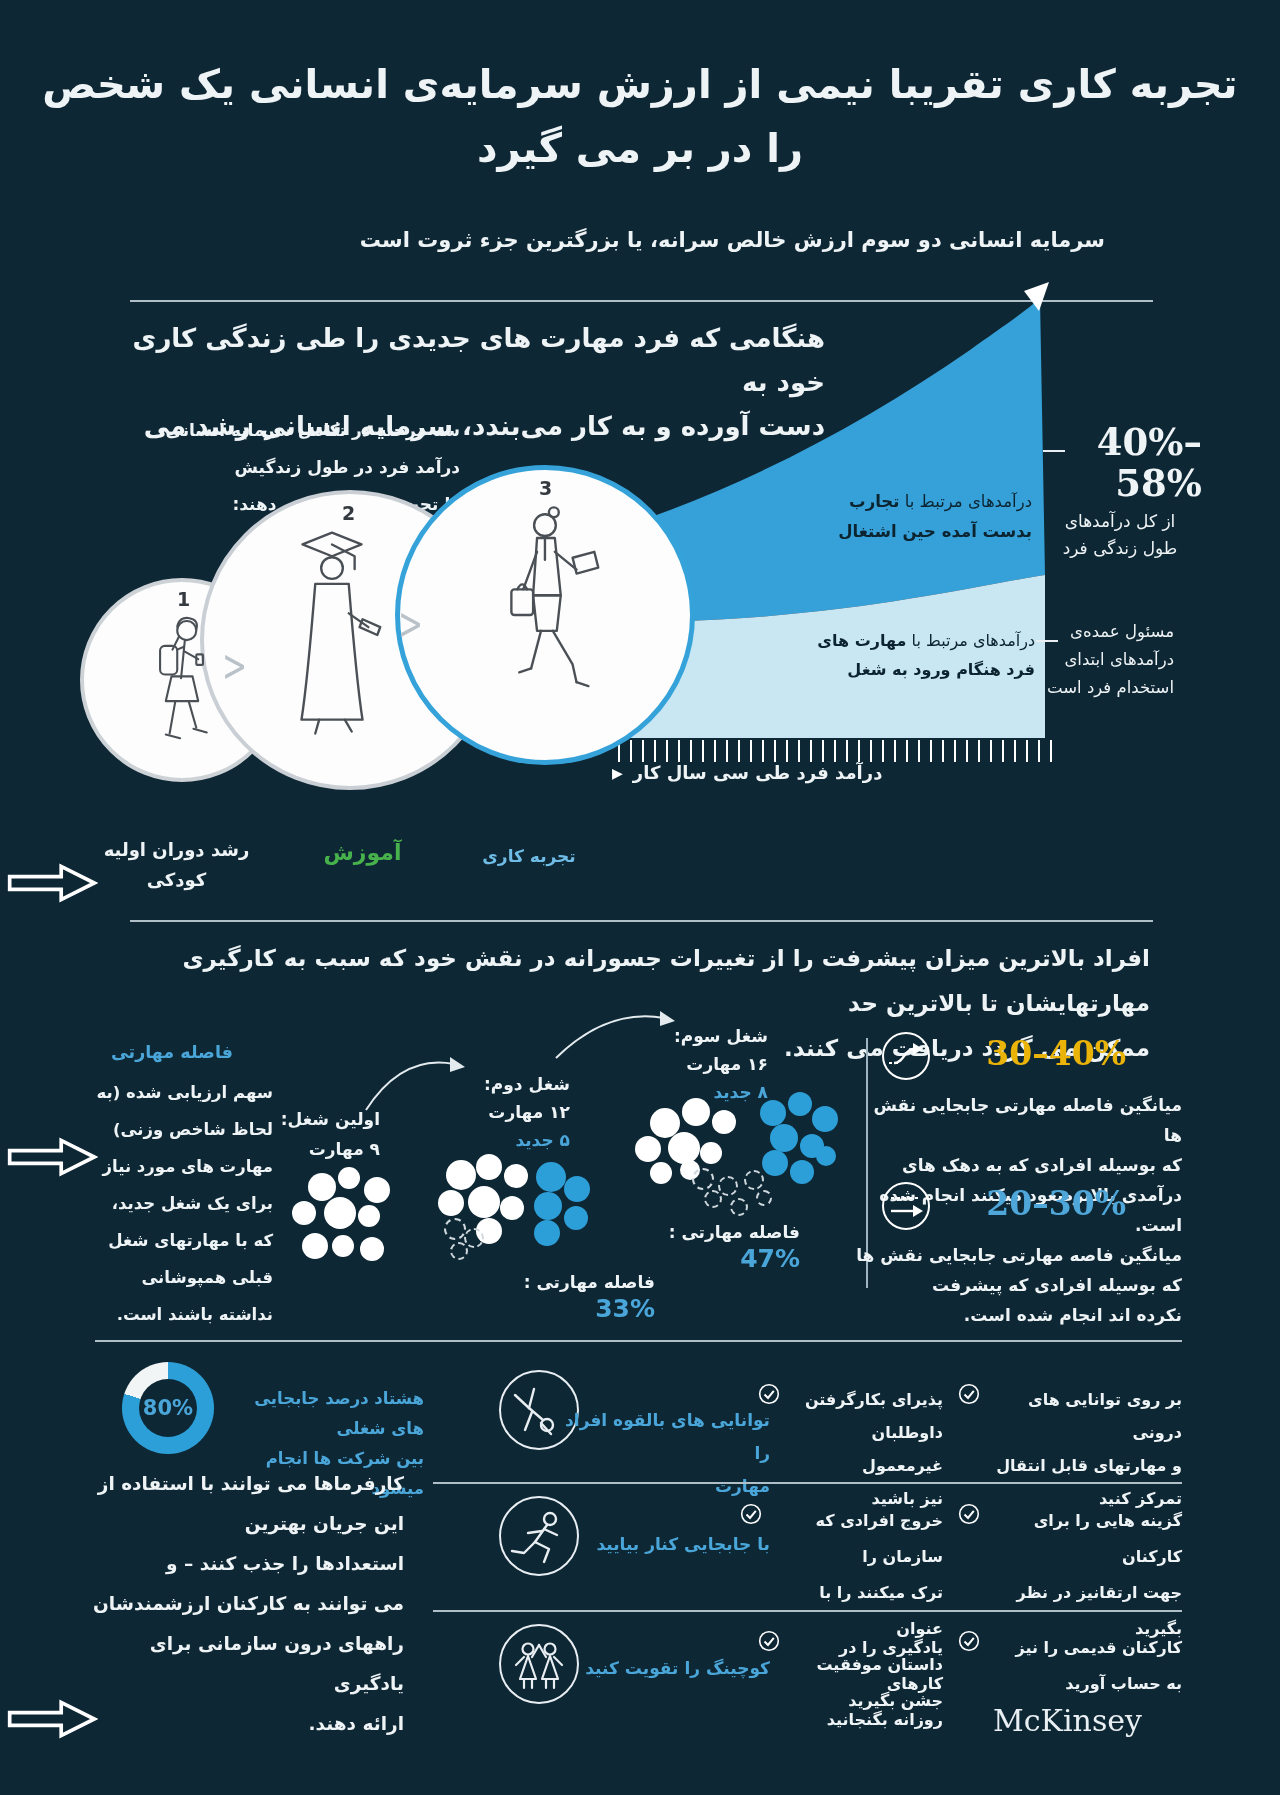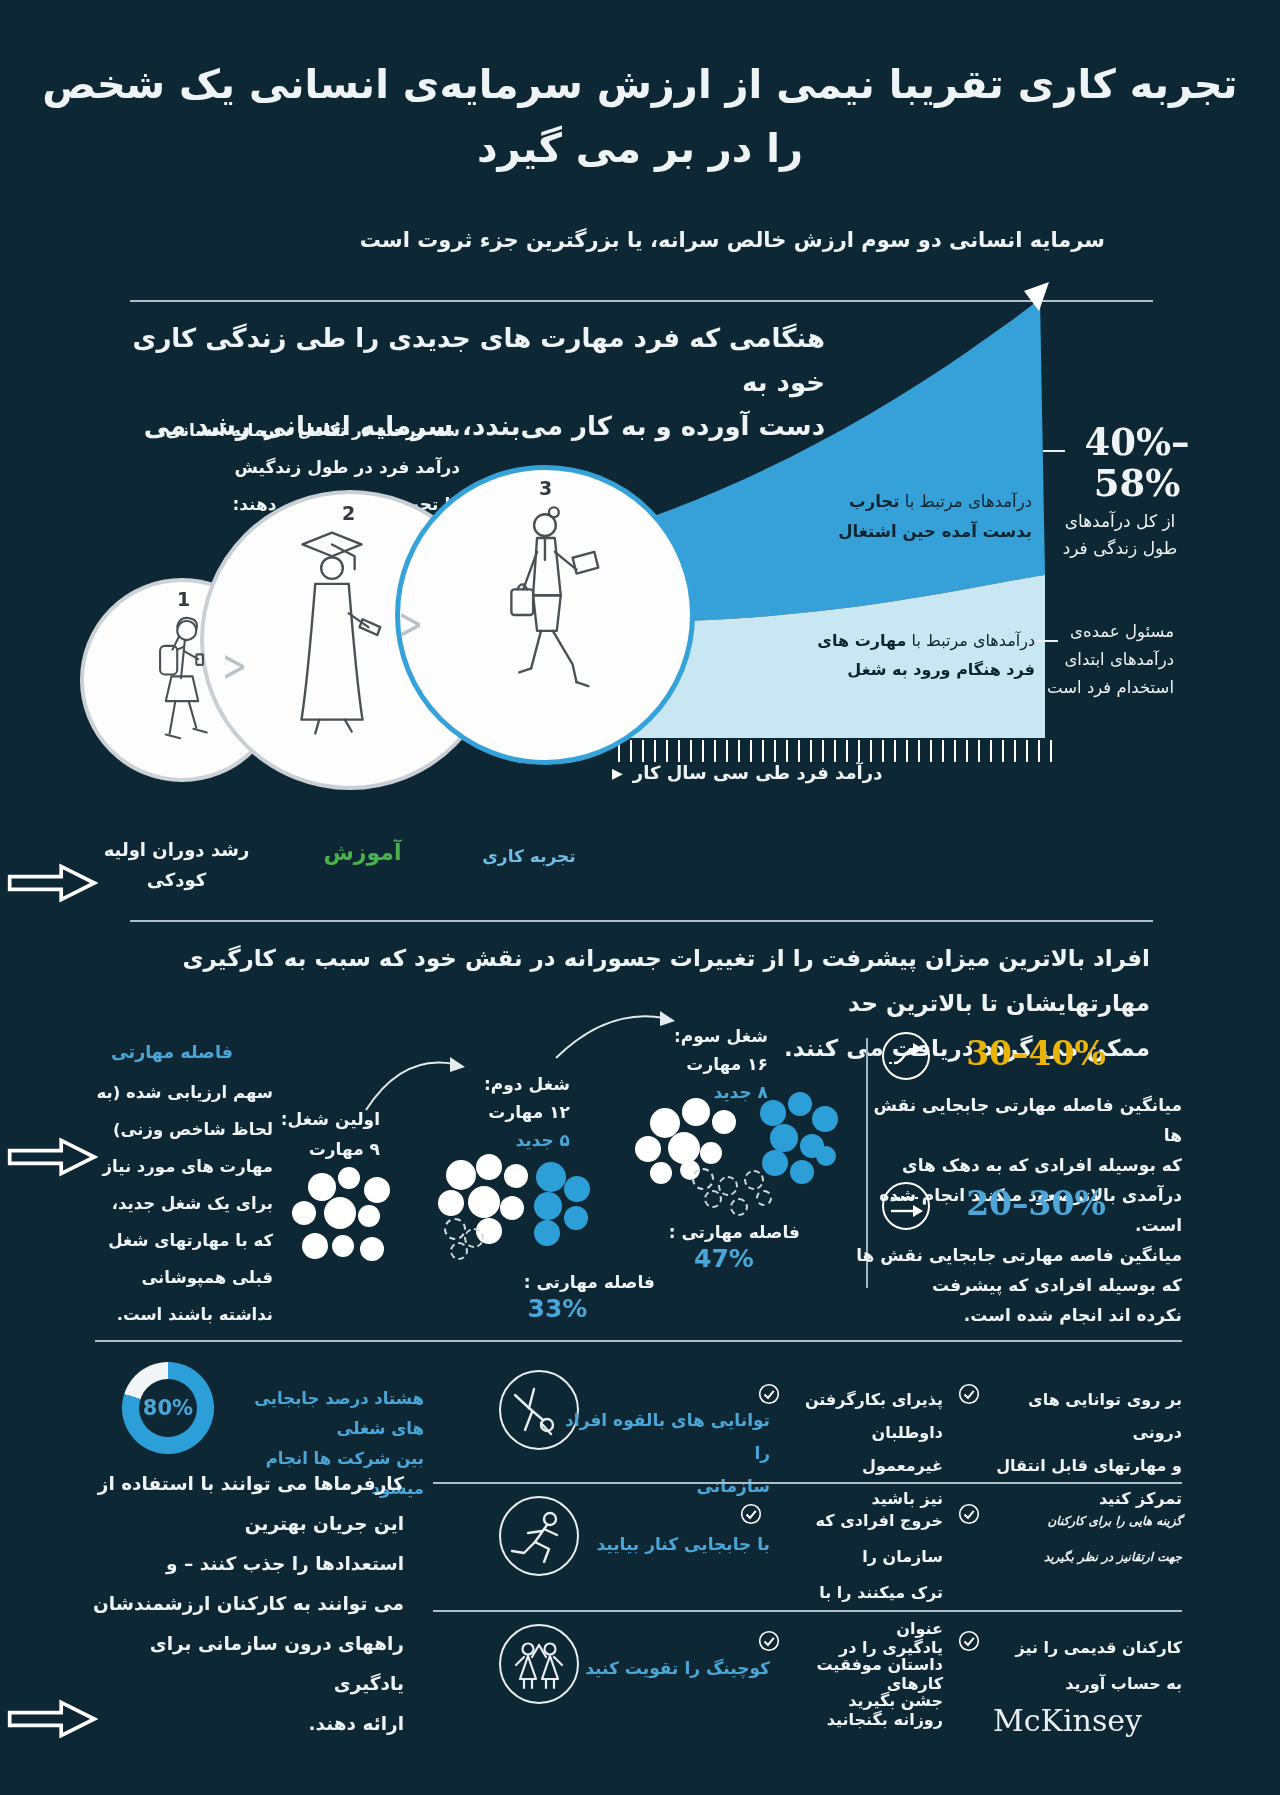--- a/index.html
+++ b/index.html
@@ -2,21 +2,21 @@
 <html><head>
 <meta charset="utf-8">
 <style>
   html,body{margin:0;padding:0;background:#091d27;}
   body{font-family:"DejaVu Sans",sans-serif;}
   #root{position:relative;width:1280px;height:1795px;background:#0e2734;overflow:hidden;margin:0 auto;}
   .abs{position:absolute;}
   .rtl{direction:rtl;}
   .tr{text-align:right;}
   .tc{text-align:center;}
-  .tl{text-align:center;}
+  .tl{text-align:right;}
   .pre{white-space:pre-line;}
   .b{font-weight:bold;}
   .white{color:#eef3f5;}
   .blue{color:#4aa6d9;}
   .green{color:#47b14c;}
   .lblue{color:#6fbce6;}
   .dark{color:#0c2430;}
   .hline{background:#aebfc7;height:2px;}
   .vline{background:#9fb6c2;width:2px;}
   .dash{border-top:2px solid #e8eef1;width:22px;height:0;}
@@ -292,21 +292,21 @@
   <svg class="abs" style="left:497px;top:1368px;" width="84" height="84" viewBox="0 0 84 84" fill="none" stroke="#e8eef2" stroke-linecap="round" stroke-linejoin="round">
     <circle cx="42" cy="42" r="39" stroke-width="2"></circle>
     <circle cx="50" cy="57" r="6" stroke-width="2.4"></circle>
     <path d="M46,52 L32,40" stroke-width="2.4"></path>
     <path d="M35,44 L28,62" stroke-width="2.4"></path>
     <path d="M44,55 L54,66" stroke-width="2.4"></path>
     <path d="M32,40 L37,21" stroke-width="2.4"></path>
     <path d="M32,40 L18,27" stroke-width="2.4"></path>
   </svg>
   <div class="abs rtl tr pre blue b" style="left:555px;top:1404px;width:215px;font-size:17px;line-height:33px;">توانایی های بالقوه افراد را
-سازمانی</div>
+مهارت</div>
   <div class="abs item" style="left:758px;top:1383px;width:185px;">
     <svg class="check" width="22" height="22" viewBox="0 0 22 22">
       <circle cx="11" cy="11" r="9.3" fill="none" stroke="#fff" stroke-width="1.6"></circle>
       <path d="M6.5,11.5 L10,15 L15.8,7.8" fill="none" stroke="#fff" stroke-width="2"></path>
     </svg>
     <div class="rtl tr pre white b" style="font-size:16px;line-height:33px;flex:1;">پذیرای بکارگرفتن
 داوطلبان غیرمعمول
 نیز باشید</div>
   </div>
   <div class="abs item" style="left:958px;top:1383px;width:224px;">
@@ -337,21 +337,21 @@
     </svg>
     <div class="rtl tr pre white b" style="font-size:16px;line-height:36px;flex:1;">خروج افرادی که سازمان را
 ترک میکنند را با عنوان
 داستان موفقیت جشن بگیرید</div>
   </div>
   <div class="abs item" style="left:958px;top:1503px;width:224px;">
     <svg class="check" width="22" height="22" viewBox="0 0 22 22">
       <circle cx="11" cy="11" r="9.3" fill="none" stroke="#fff" stroke-width="1.6"></circle>
       <path d="M6.5,11.5 L10,15 L15.8,7.8" fill="none" stroke="#fff" stroke-width="2"></path>
     </svg>
-    <div class="rtl tr pre white b" style="font-size:12px;line-height:36px;flex:1;font-style:italic;">گزینه هایی را برای کارکنان
+    <div class="rtl tr pre white b" style="font-size:16px;line-height:36px;flex:1;">گزینه هایی را برای کارکنان
 جهت ارتقانیز در نظر بگیرید</div>
   </div>
   <div class="abs hline" style="left:433px;top:1610px;width:749px;height:1.5px;"></div>
 
   <svg class="abs" style="left:497px;top:1622px;" width="84" height="84" viewBox="0 0 84 84" fill="none" stroke="#e8eef2" stroke-linecap="round" stroke-linejoin="round">
     <circle cx="42" cy="42" r="39" stroke-width="2"></circle>
     <circle cx="31" cy="27" r="5.5" stroke-width="2.2"></circle>
     <circle cx="53" cy="27" r="5.5" stroke-width="2.2"></circle>
     <path d="M35,35 L42,23" stroke-width="2.2"></path>
     <path d="M49,35 L42,23" stroke-width="2.2"></path>

